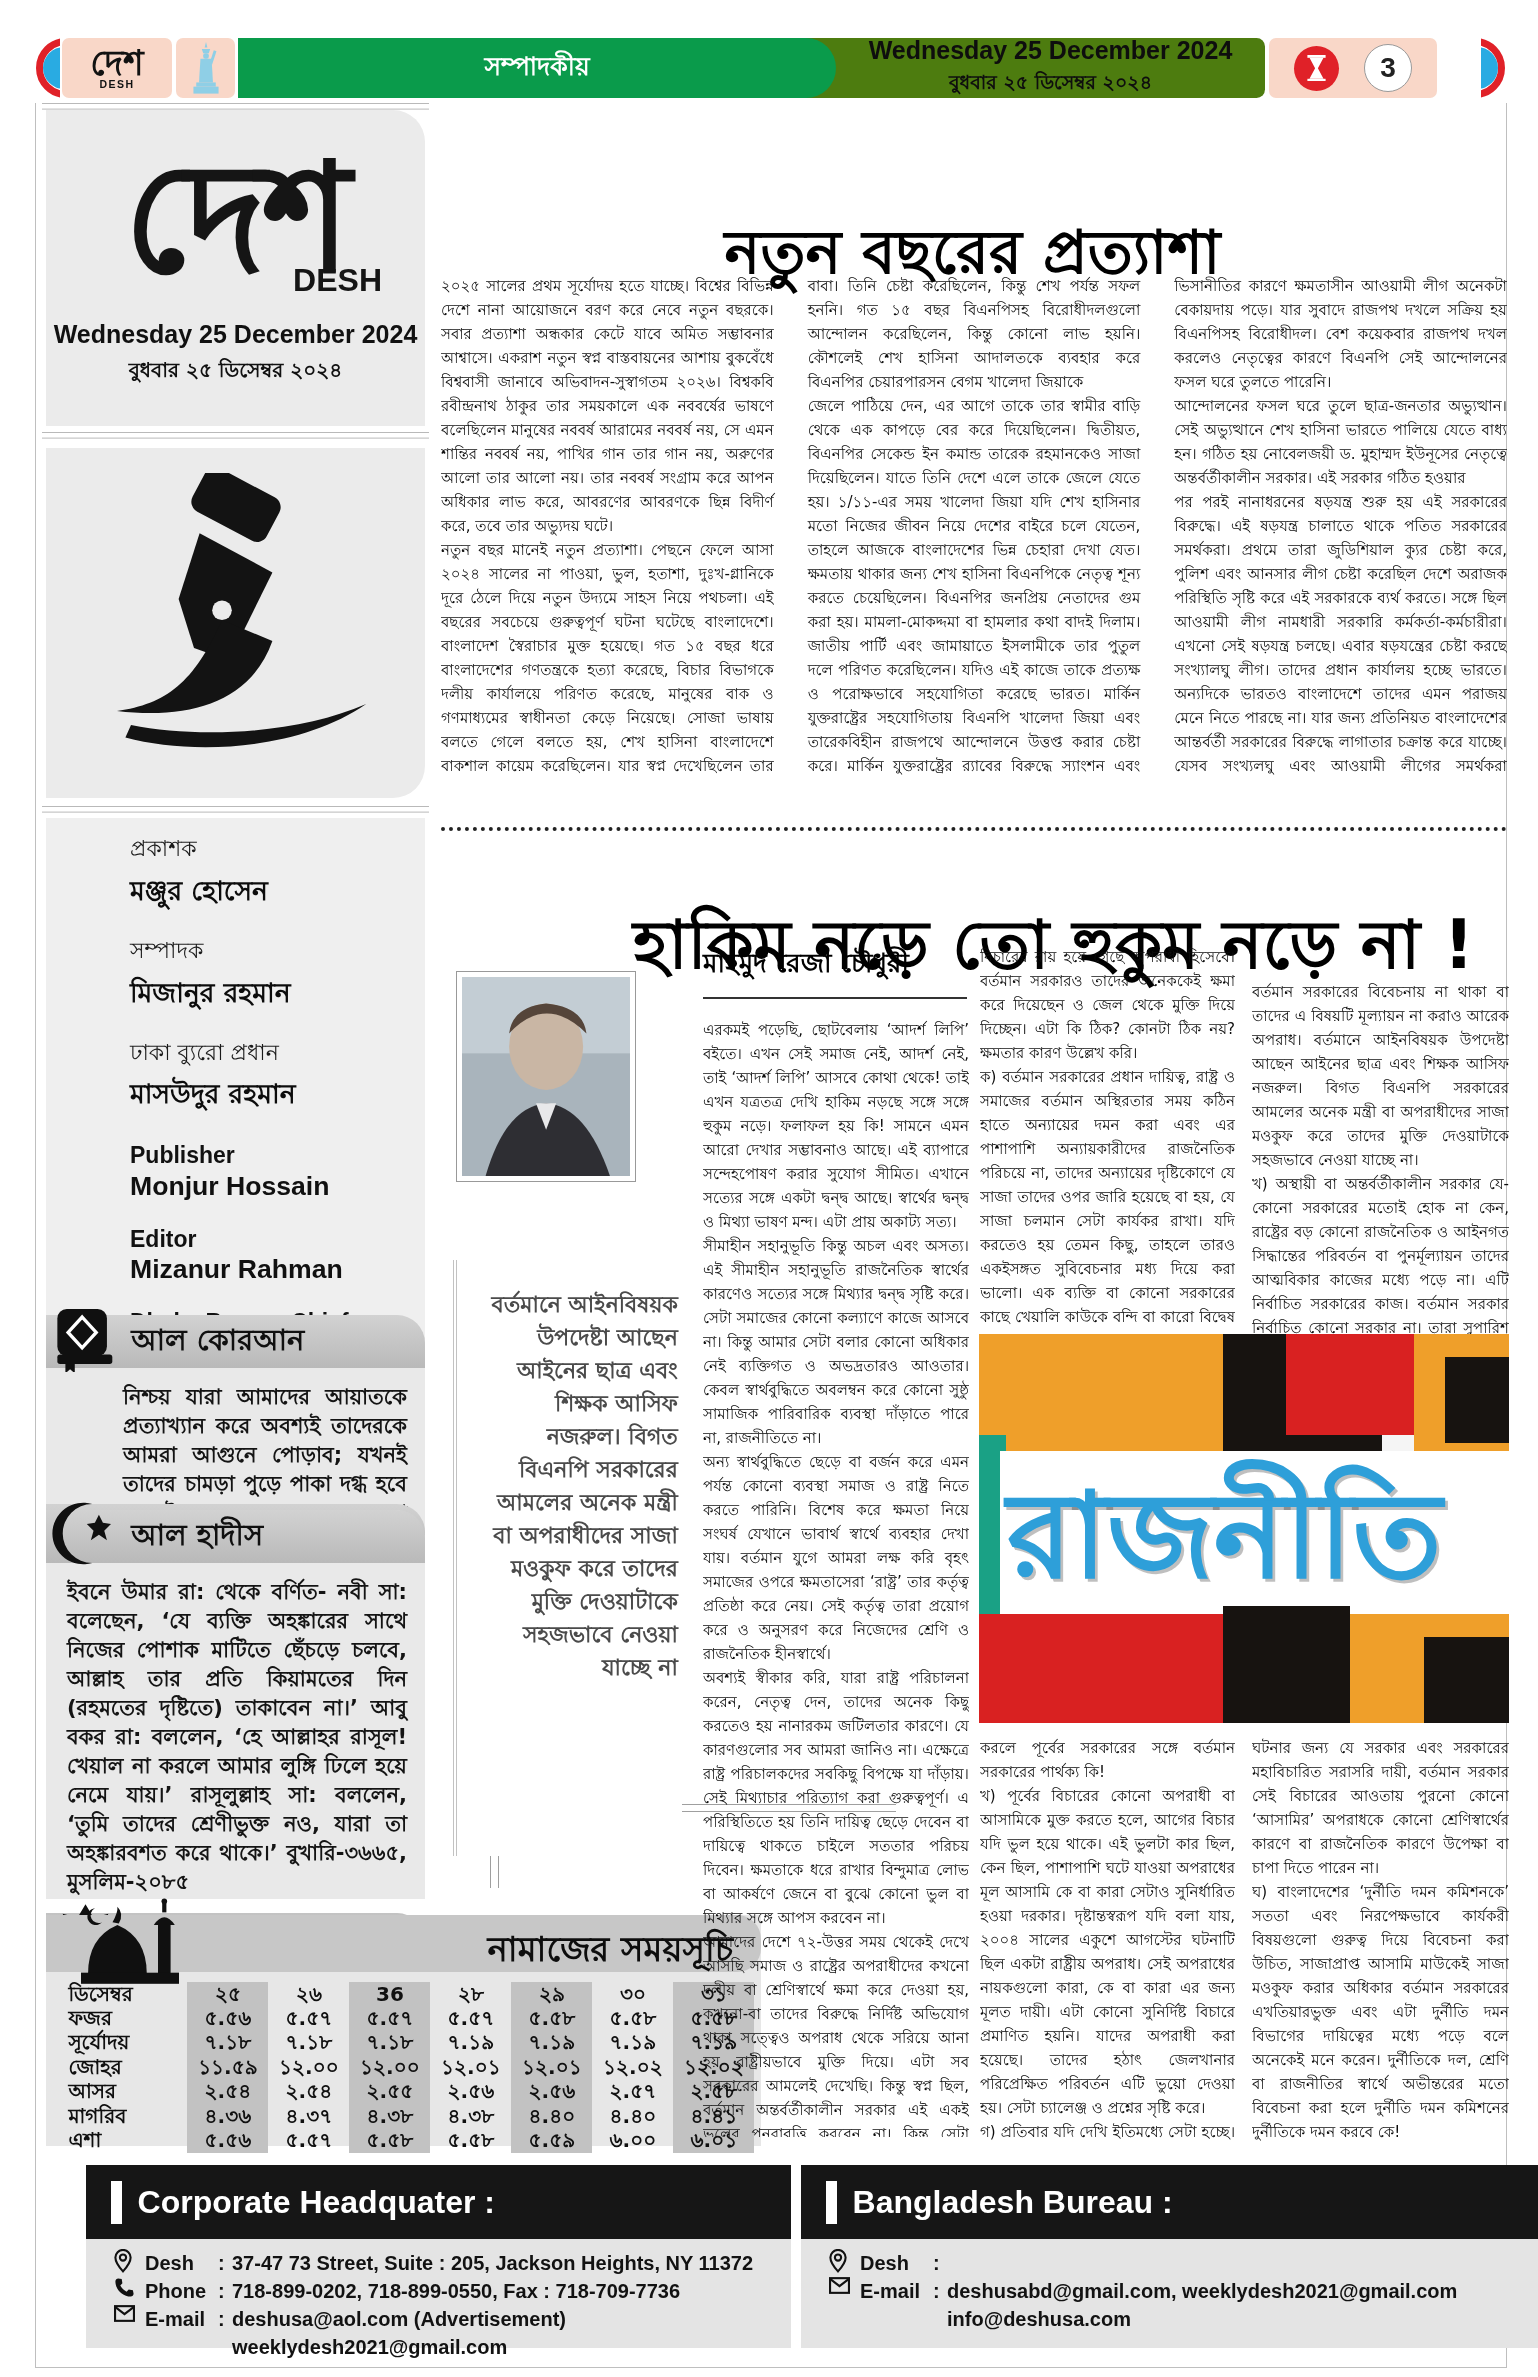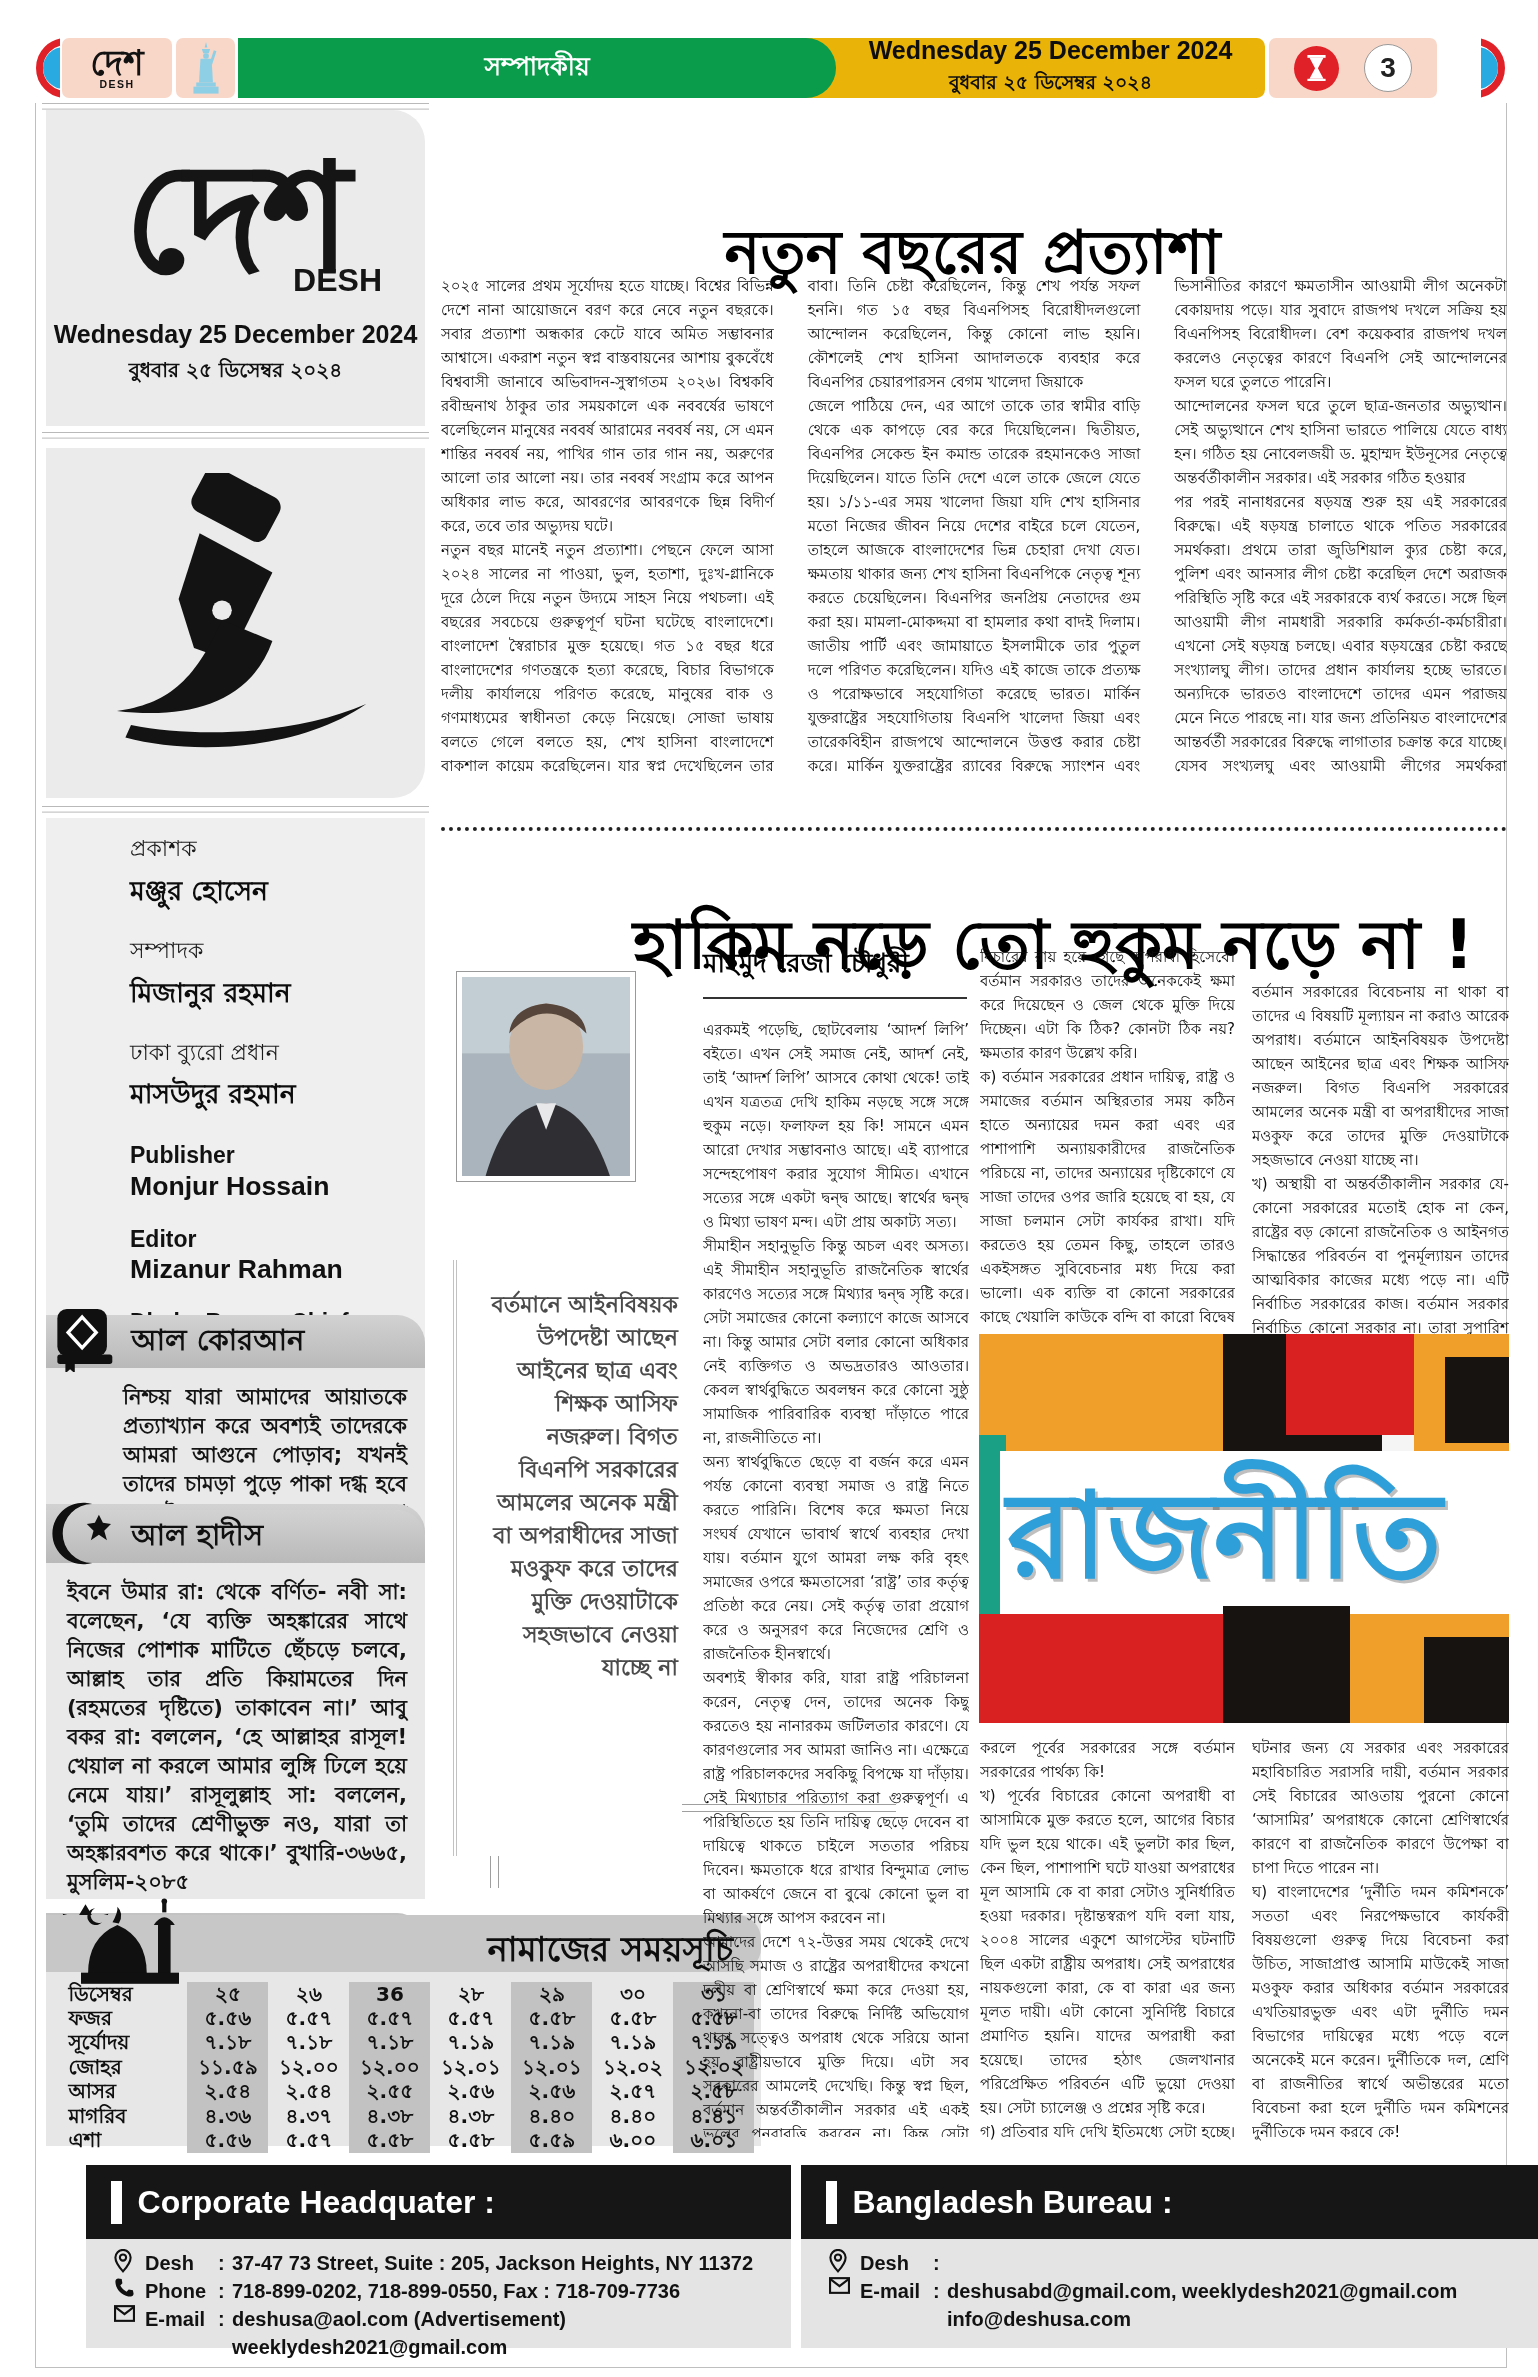--- a/index.html
+++ b/index.html
@@ -7,21 +7,21 @@
   #page{position:relative;width:1538px;height:2377px;background:#fff;overflow:hidden;}
   .frame{position:absolute;left:35px;top:103px;width:1470px;height:2264px;border-left:0.7px solid #bfbfbf;border-right:0.7px solid #bfbfbf;border-bottom:0.7px solid #bfbfbf;pointer-events:none;}
 
   
   .hdr{position:absolute;top:38px;height:60px;}
   .pinkbox{background:#f9d7c8;border-radius:7px;}
   .hdr-logo{left:62px;width:110px;display:flex;align-items:center;justify-content:center;flex-direction:column;}
   .hdr-logo .bn{font-weight:900;font-size:35px;line-height:35px;color:#121212;}
   .hdr-logo .en{font-family:"Liberation Sans",sans-serif;font-weight:bold;font-size:10.5px;letter-spacing:1.4px;color:#121212;margin-top:-2.8px;}
   .hdr-statue{left:176px;width:59px;display:flex;align-items:center;justify-content:center;}
-  .hdr-band{left:238px;width:1027px;background:#eab308;border-radius:0 8.4px 8.4px 0;display:flex;}
+  .hdr-band{left:238px;width:1027px;background:#4d7c0f;border-radius:0 8.4px 8.4px 0;display:flex;}
   .hdr-green{width:598px;height:60px;background:#0a9b4b;border-radius:0 42px 42px 0;display:flex;align-items:center;justify-content:center;}
   .hdr-green .t{color:#fff;font-weight:bold;font-size:25px;}
   .hdr-date{flex:1;display:flex;flex-direction:column;align-items:center;justify-content:center;gap:2.8px;}
   .hdr-date .en{font-family:"Liberation Sans",sans-serif;font-weight:bold;font-size:25px;color:#0e0e0e;}
   .hdr-date .bn{font-weight:bold;font-size:19px;color:#0e0e0e;}
   .hdr-right{left:1269px;width:168px;display:flex;align-items:center;justify-content:space-evenly;}
   .redcirc{width:45px;height:45px;border-radius:50%;background:#e02128;display:flex;align-items:center;justify-content:center;}
   .pagenum{width:46px;height:46px;border-radius:50%;background:#fff;border:1.4px solid #9a9a9a;display:flex;align-items:center;justify-content:center;font-family:"Liberation Sans",sans-serif;font-weight:bold;font-size:28px;color:#222;}
   .arcL,.arcR{position:absolute;top:38px;width:24px;height:60px;overflow:hidden;}
   .arcL{left:36px;}  .arcR{left:1481px;}

